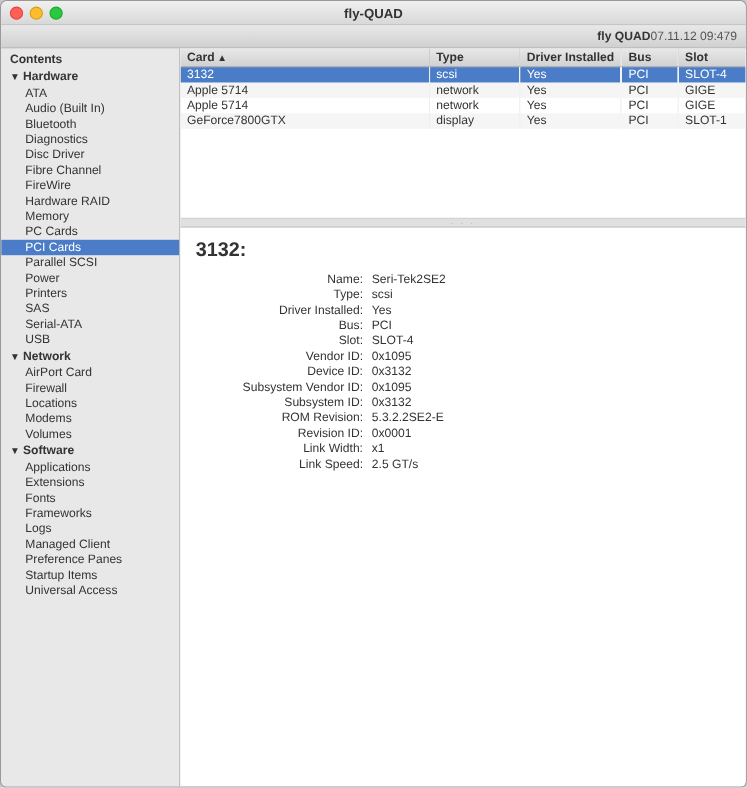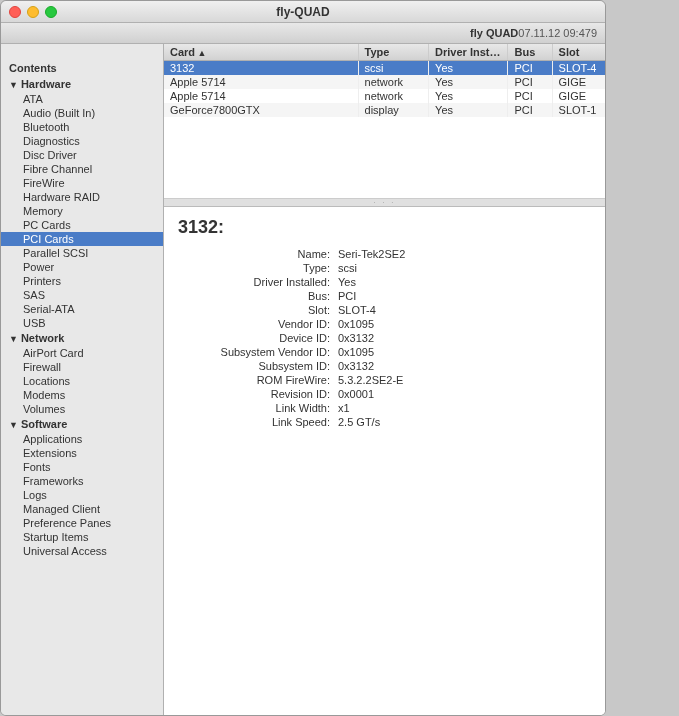--- a/index.html
+++ b/index.html
@@ -5,21 +5,21 @@
     * { box-sizing: border-box; margin: 0; padding: 0; }
     body {
       font-family: -apple-system, "Lucida Grande", Arial, sans-serif;
       font-size: 11px;
       background: #c8c8c8;
       width: 679px;
       height: 716px;
       overflow: hidden;
     }
     .window {
-      width: 606px;
+      width: 679px;
       height: 716px;
       background: #ececec;
       border: 1px solid #999;
       border-radius: 6px;
       overflow: hidden;
       display: flex;
       flex-direction: column;
     }
     .titlebar {
       background: linear-gradient(to bottom, #f0f0f0, #d8d8d8);
@@ -73,21 +73,21 @@
       display: flex;
       flex: 1;
       overflow: hidden;
     }
     .sidebar {
       width: 163px;
       min-width: 163px;
       background: #e8e8e8;
       border-right: 1px solid #b0b0b0;
       overflow-y: auto;
-      padding: 16px 0;
+      padding: 2px 0;
     }
     .sidebar-section-header {
       font-size: 11px;
       font-weight: bold;
       color: #333;
       padding: 2px 8px;
       cursor: default;
     }
     .sidebar-section-header .triangle {
       display: inline-block;
@@ -339,21 +339,21 @@
             <div class="detail-label">Slot:</div>
             <div class="detail-value">SLOT-4</div>
             <div class="detail-label">Vendor ID:</div>
             <div class="detail-value">0x1095</div>
             <div class="detail-label">Device ID:</div>
             <div class="detail-value">0x3132</div>
             <div class="detail-label">Subsystem Vendor ID:</div>
             <div class="detail-value">0x1095</div>
             <div class="detail-label">Subsystem ID:</div>
             <div class="detail-value">0x3132</div>
-            <div class="detail-label">ROM FireWire:</div>
+            <div class="detail-label">ROM Revision:</div>
             <div class="detail-value">5.3.2.2SE2-E</div>
             <div class="detail-label">Revision ID:</div>
             <div class="detail-value">0x0001</div>
             <div class="detail-label">Link Width:</div>
             <div class="detail-value">x1</div>
             <div class="detail-label">Link Speed:</div>
             <div class="detail-value">2.5 GT/s</div>
           </div>
       </div>
 

